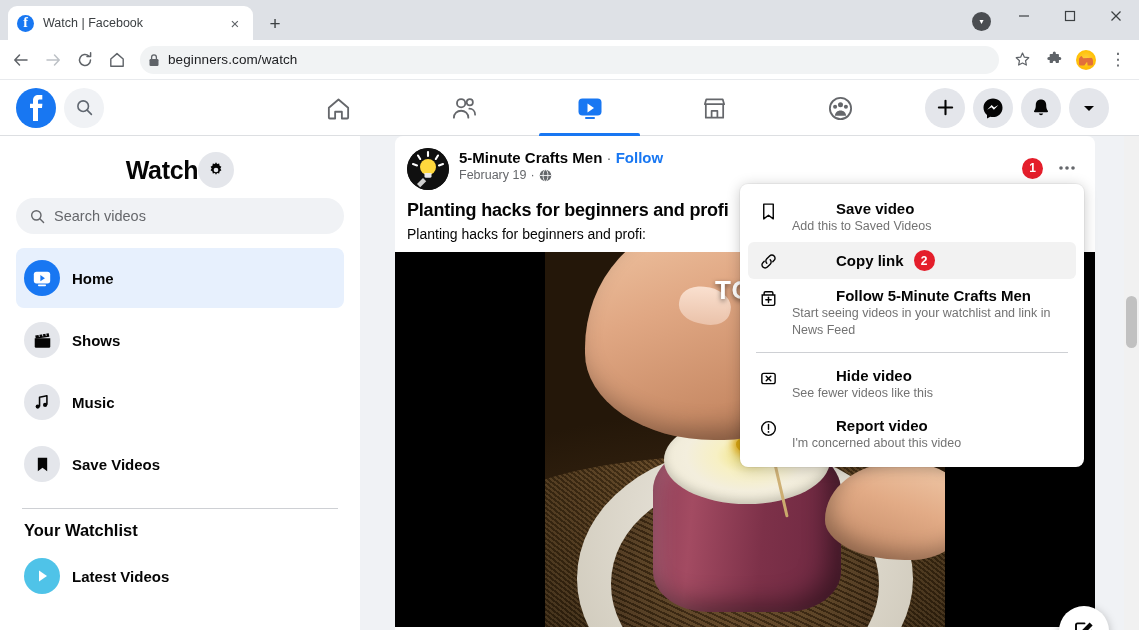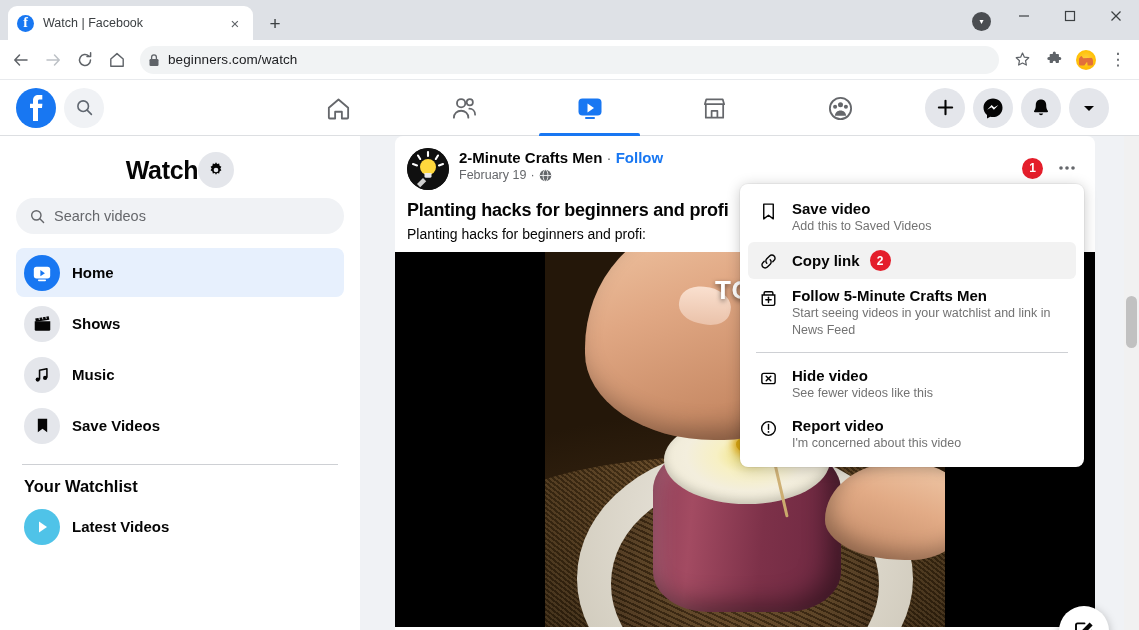--- a/index.html
+++ b/index.html
@@ -142,21 +142,21 @@
     display: flex; align-items: center; gap: 9px; padding: 0 14px; margin-bottom: 14px;
   }
   .side-search input {
     border: none; outline: none; background: transparent;
     font-family: "Liberation Sans", sans-serif; font-size: 14.5px;
     color: #050505; width: 100%;
   }
   .side-search input::placeholder { color: #65676b; }
   .side-item {
     display: flex; align-items: center; gap: 12px;
-    height: 49px; border-radius: 8px; padding: 0 8px; margin-bottom: 2px;
+    height: 60px; border-radius: 8px; padding: 0 8px; margin-bottom: 2px;
   }
   .side-item.active { background: #e7f0fd; }
   .side-ico {
     width: 36px; height: 36px; border-radius: 50%; background: #e4e6eb;
     display: flex; align-items: center; justify-content: center; flex: none;
     color: #050505;
   }
   .side-ico.blue { background: #1877f2; color: #ffffff; }
   .side-ico.cyan { background: #4fc3e8; color: #ffffff; }
   .side-label { font-size: 15px; color: #050505; font-weight: 600; }
@@ -286,21 +286,21 @@
   }
   .menu-item {
     display: flex; align-items: flex-start; gap: 12px;
     padding: 8px 8px; border-radius: 6px;
   }
   .menu-item.hover { background: #f2f2f2; }
   .menu-ico { width: 24px; flex: none; display: flex; justify-content: center; padding-top: 2px; color: #050505; }
   .menu-body { flex: 1; }
   .menu-title {
     font-size: 15px; font-weight: bold; color: #050505;
-    display: flex; align-items: center; gap: 10px;
+    display: flex; align-items: center; gap: 10px; margin-left: 44px;
   }
   .menu-desc { font-size: 12.5px; color: #737373; margin-top: 1px; line-height: 1.3; }
   .menu-sep { height: 1px; background: #ced0d4; margin: 6px 8px; }
 
   
   .fab {
     position: absolute; right: 30px; bottom: 14px;
     width: 50px; height: 50px; border-radius: 50%;
     background: #ffffff; box-shadow: 0 2px 10px rgba(0,0,0,.25);
     display: flex; align-items: center; justify-content: center; z-index: 50;
@@ -570,21 +570,21 @@
                 <line x1="11" y1="7.5" x2="13.2" y2="11"></line>
                 <line x1="6" y1="16" x2="10" y2="17.4"></line>
               </g>
               <circle cx="21" cy="19" r="8" fill="#ffd83d"></circle>
               <path d="M17.5 25h7v3.2a1.6 1.6 0 0 1-1.6 1.6h-3.8a1.6 1.6 0 0 1-1.6-1.6z" fill="#e9e9e9"></path>
               <path d="M10 36l6-6 3.2 3.2-6 6z" fill="#cfcfcf"></path>
             </svg>
           </div>
           <div class="post-meta">
             <div class="post-name">
-              <span>2-Minute Crafts Men</span>
+              <span>5-Minute Crafts Men</span>
               <span class="dot">·</span>
               <span class="post-follow">Follow</span>
             </div>
             <div class="post-sub">
               <span>February 19</span>
               <span>·</span>
               <span style="display:flex;">
                 <svg width="13" height="13" viewBox="0 0 14 14">
                   <circle cx="7" cy="7" r="6.2" fill="#65676b"></circle>
                   <ellipse cx="7" cy="7" rx="2.6" ry="6.2" fill="none" stroke="#fff" stroke-width=".9"></ellipse>

